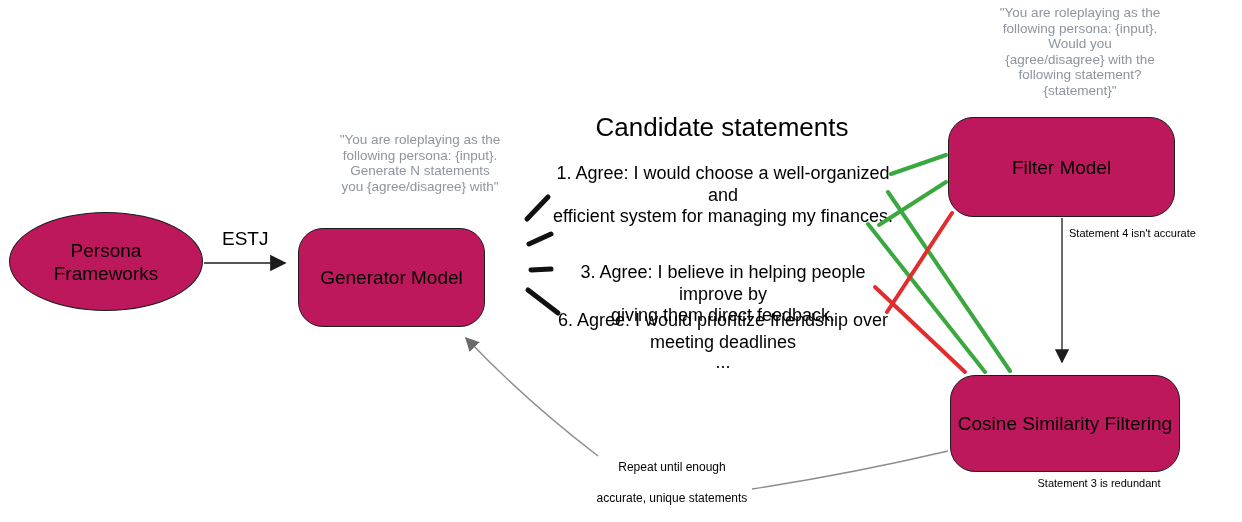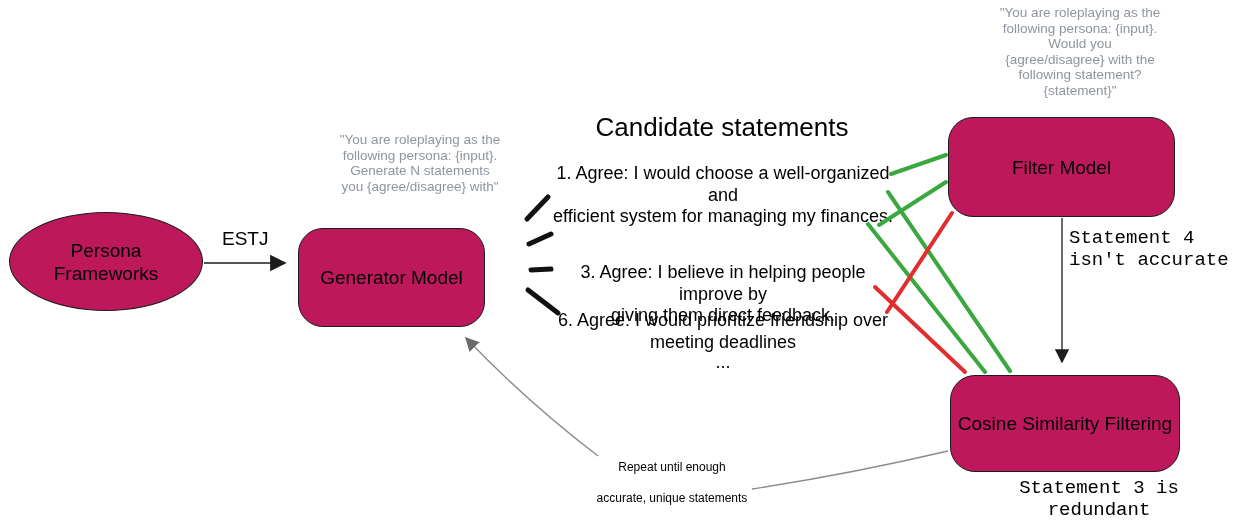--- a/index.html
+++ b/index.html
@@ -18,21 +18,21 @@
   .prompt {
     position:absolute; color:#8e959e; font-size:13.5px; line-height:15.5px;
     text-align:center; white-space:pre-line;
   }
   .stmt {
     position:absolute; left:550px; width:346px; text-align:center;
     font-size:18px; line-height:21.5px; white-space:pre-line;
   }
   .stmt-title { position:absolute; left:572px; width:300px; top:112px;
     text-align:center; font-size:26px; }
-  .note { position:absolute; font-size:19px;font-family:Liberation Mono, monospace; }
+  .note { position:absolute; font-size:11px; }
   .note-center { text-align:center; white-space:pre-line; }
   .repeat-note { position:absolute; left:557px; top:452px; width:230px;
     text-align:center; font-size:12px; line-height:31px; white-space:pre-line; }
   .edge-label { position:absolute; font-size:19px; }
   svg.overlay { position:absolute; left:0; top:0; pointer-events:none; }
 </style>
 </head>
 <body>
 
 <div class="canvas">

